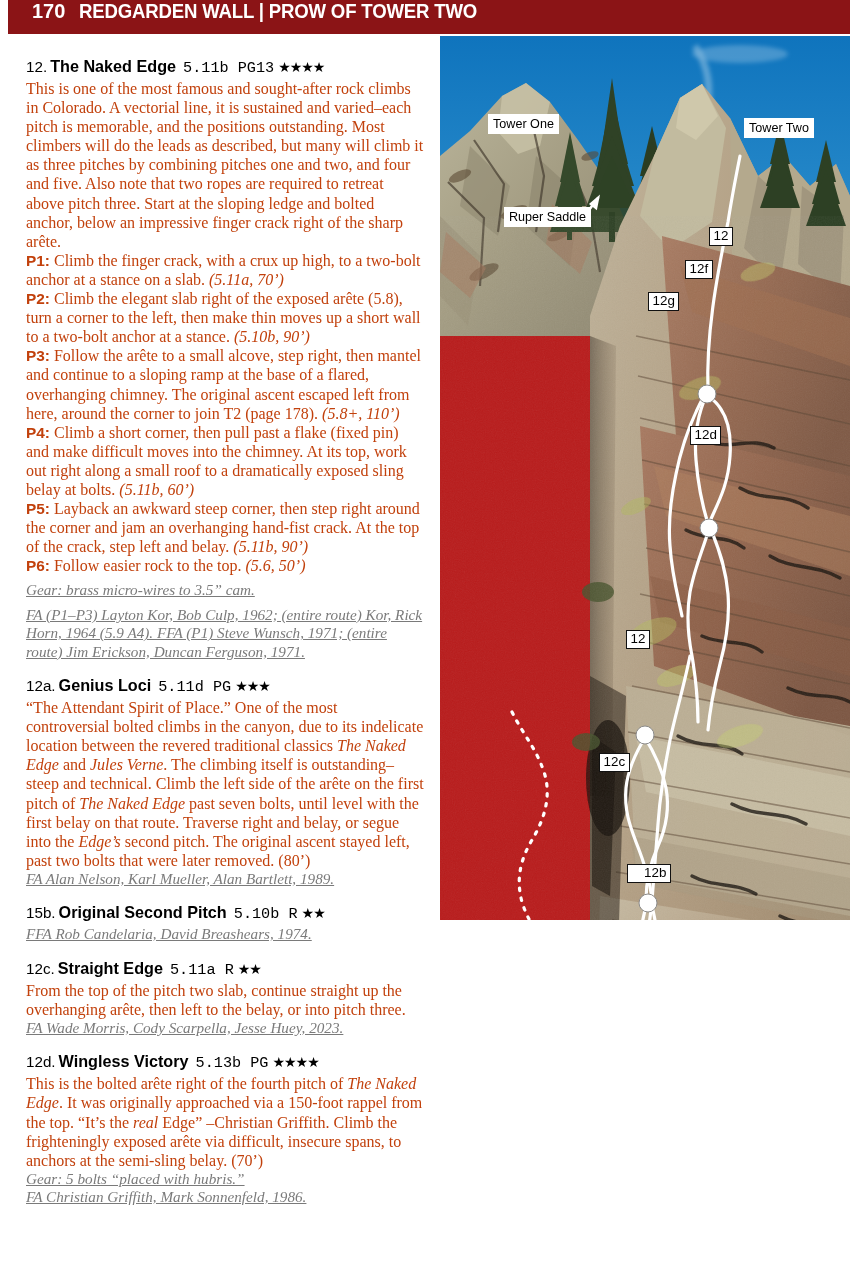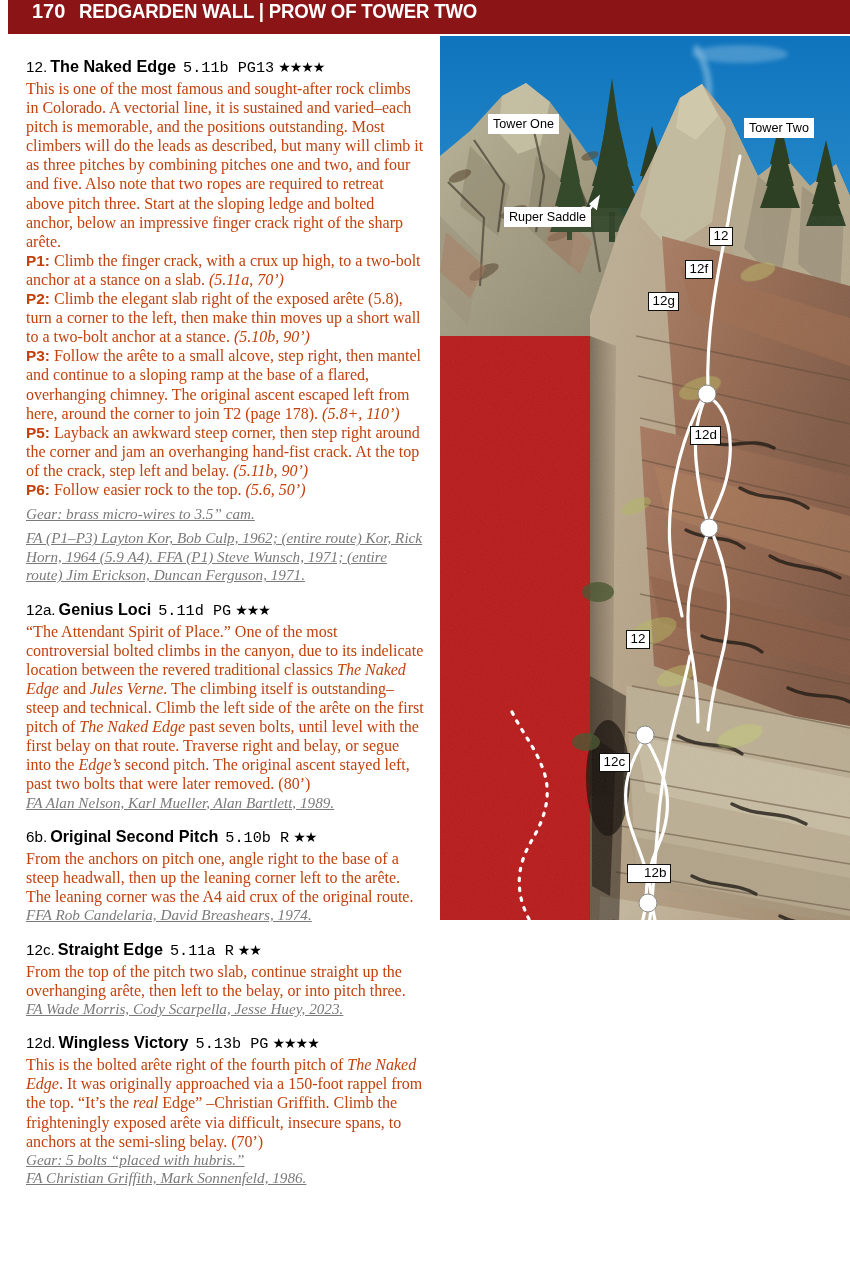--- a/index.html
+++ b/index.html
@@ -159,20 +159,21 @@
   <div id="text-column">
 
     <div class="route-block">
       <div class="route-heading">
         <span class="num">12.</span><span class="rname">The Naked Edge</span><span class="grade">5.11b PG13</span><span class="stars">★★★★</span>
       </div>
       <p class="body-text">This is one of the most famous and sought-after rock climbs in Colorado. A vectorial line, it is sustained and varied–each pitch is memorable, and the positions outstanding. Most climbers will do the leads as described, but many will climb it as three pitches by combining pitches one and two, and four and five. Also note that two ropes are required to retreat above pitch three. Start at the sloping ledge and bolted anchor, below an impressive finger crack right of the sharp arête.</p>
       <p class="body-text"><span class="pnum">P1:</span><span> Climb the finger crack, with a crux up high, to a two-bolt anchor at a stance on a slab. </span><i>(5.11a, 70’)</i></p>
       <p class="body-text"><span class="pnum">P2:</span><span> Climb the elegant slab right of the exposed arête (5.8), turn a corner to the left, then make thin moves up a short wall to a two-bolt anchor at a stance. </span><i>(5.10b, 90’)</i></p>
       <p class="body-text"><span class="pnum">P3:</span><span> Follow the arête to a small alcove, step right, then mantel and continue to a sloping ramp at the base of a flared, overhanging chimney. The original ascent escaped left from here, around the corner to join T2 (page 178). </span><i>(5.8+, 110’)</i></p>
+      <p class="body-text"><span class="pnum">P4:</span><span> Climb a short corner, then pull past a flake (fixed pin) and make difficult moves into the chimney. At its top, work out right along a small roof to a dramatically exposed sling belay at bolts. </span><i>(5.11b, 60’)</i></p>
       <p class="body-text"><span class="pnum">P5:</span><span> Layback an awkward steep corner, then step right around the corner and jam an overhanging hand-fist crack. At the top of the crack, step left and belay. </span><i>(5.11b, 90’)</i></p>
       <p class="body-text"><span class="pnum">P6:</span><span> Follow easier rock to the top. </span><i>(5.6, 50’)</i></p>
       <div class="spacer-sm"></div>
       <p class="gear-line">Gear: brass micro-wires to 3.5” cam.</p>
       <div class="spacer-sm"></div>
       <p class="fa-line">FA (P1–P3) Layton Kor, Bob Culp, 1962; (entire route) Kor, Rick Horn, 1964 (5.9 A4). FFA (P1) Steve Wunsch, 1971; (entire route) Jim Erickson, Duncan Ferguson, 1971.</p>
     </div>
 
     <div class="spacer-lg"></div>
 
@@ -181,23 +182,22 @@
         <span class="num">12a.</span><span class="rname">Genius Loci</span><span class="grade">5.11d PG</span><span class="stars">★★★</span>
       </div>
       <p class="body-text">“The Attendant Spirit of Place.” One of the most controversial bolted climbs in the canyon, due to its indelicate location between the revered traditional classics <i>The Naked Edge</i> and <i>Jules Verne</i>. The climbing itself is outstanding–steep and technical. Climb the left side of the arête on the first pitch of <i>The Naked Edge</i> past seven bolts, until level with the first belay on that route. Traverse right and belay, or segue into the <i>Edge’s</i> second pitch. The original ascent stayed left, past two bolts that were later removed. (80’)</p>
       <p class="fa-line">FA Alan Nelson, Karl Mueller, Alan Bartlett, 1989.</p>
     </div>
 
     <div class="spacer-lg"></div>
 
     <div class="route-block">
       <div class="route-heading">
-        <span class="num">6b.</span><span class="rname">Original Second Pitch</span><span class="grade">5.10b R</span><span class="stars">★★</span>
+        <span class="num">15b.</span><span class="rname">Original Second Pitch</span><span class="grade">5.10b R</span><span class="stars">★★</span>
       </div>
-      <p class="body-text">From the anchors on pitch one, angle right to the base of a steep headwall, then up the leaning corner left to the arête. The leaning corner was the A4 aid crux of the original route.</p>
       <p class="fa-line">FFA Rob Candelaria, David Breashears, 1974.</p>
     </div>
 
     <div class="spacer-lg"></div>
 
     <div class="route-block">
       <div class="route-heading">
         <span class="num">12c.</span><span class="rname">Straight Edge</span><span class="grade">5.11a R</span><span class="stars">★★</span>
       </div>
       <p class="body-text">From the top of the pitch two slab, continue straight up the overhanging arête, then left to the belay, or into pitch three.</p>

